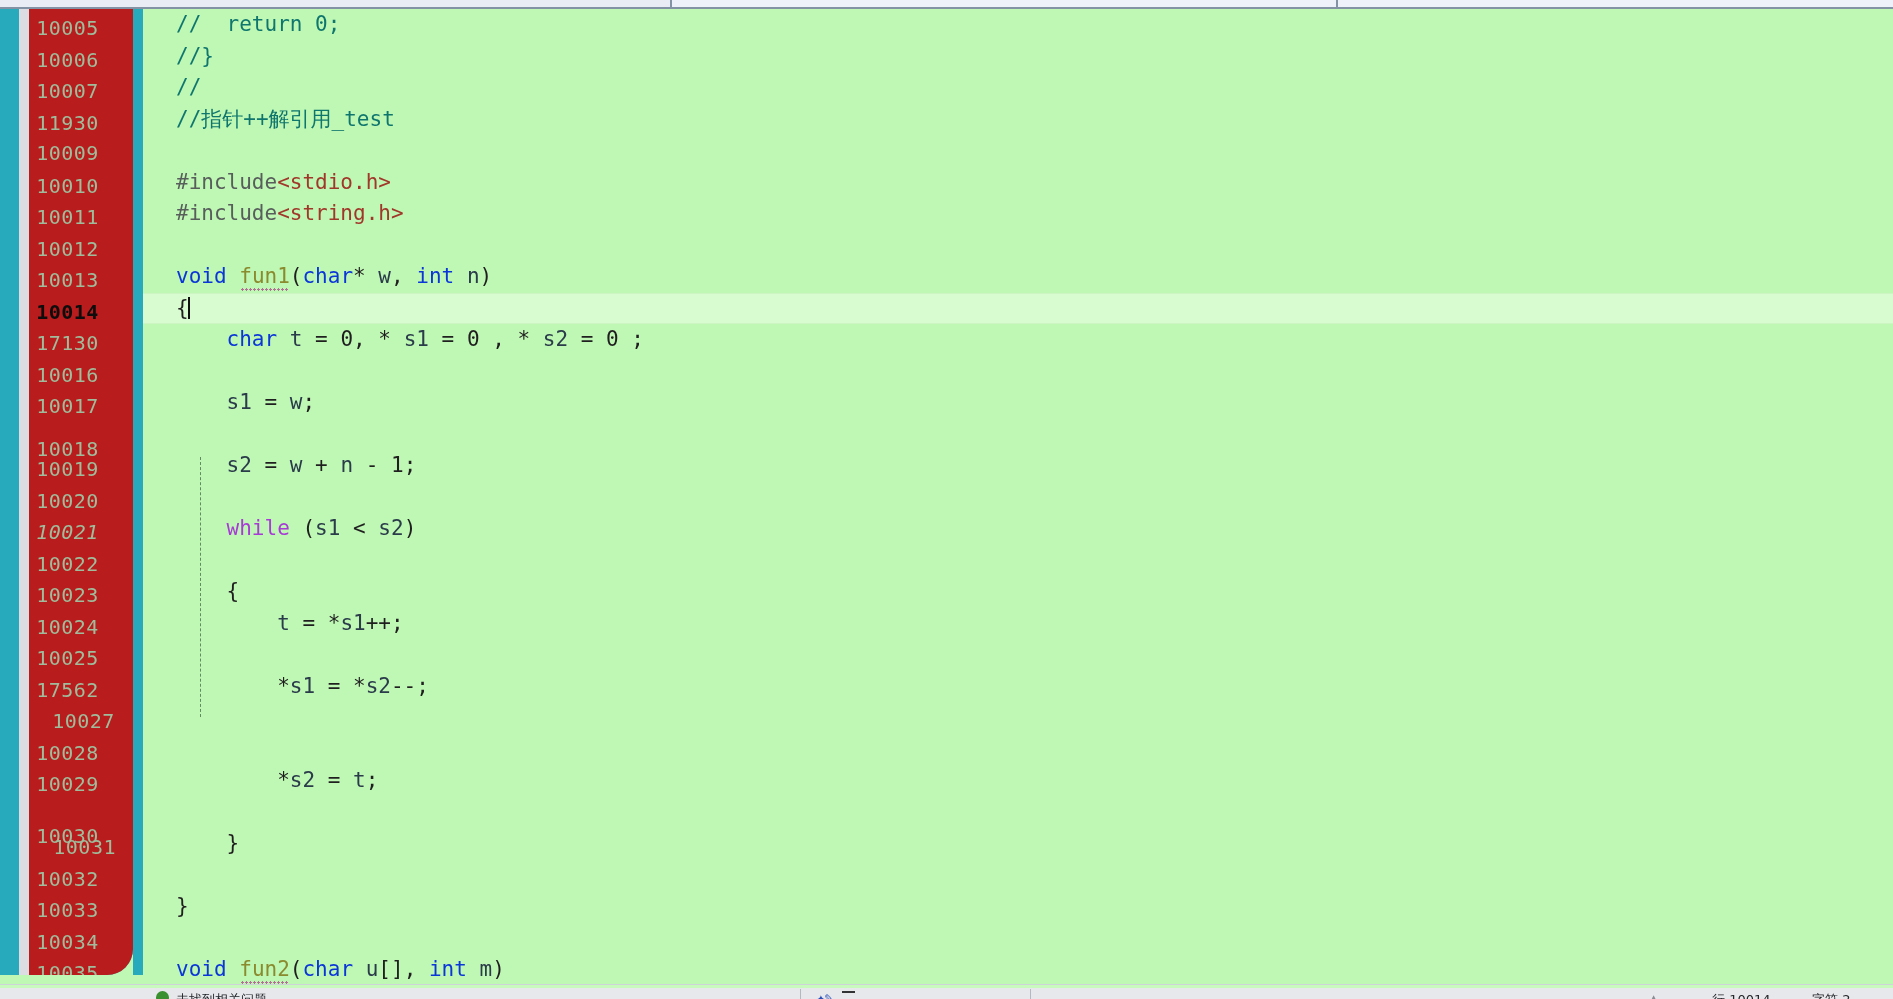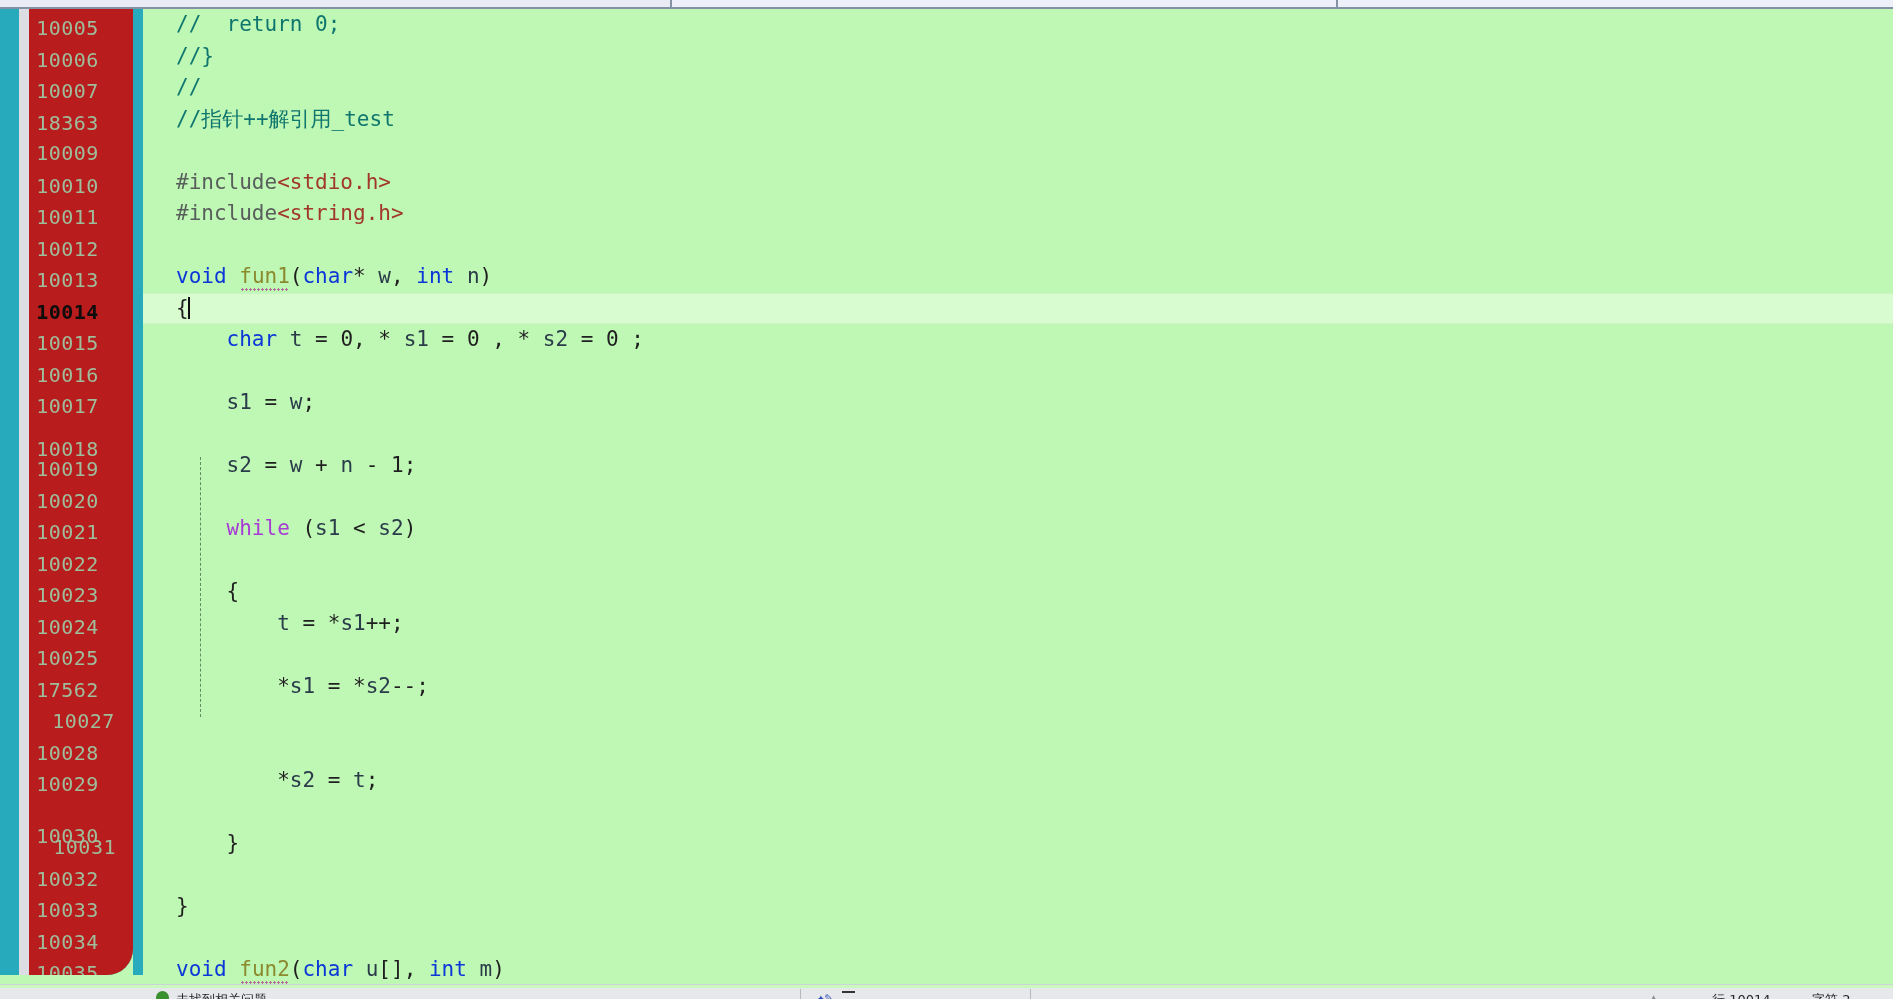--- a/index.html
+++ b/index.html
@@ -189,34 +189,34 @@
   <div class="guide" style="left:200px;height:260px;top:448px;"></div>
 
   <div id="code-area"><div class="code-line"><span class="t-comment">//  return 0;</span></div><div class="code-line"><span class="t-comment">//}</span></div><div class="code-line"><span class="t-comment">//</span></div><div class="code-line"><span class="t-comment">//指针++解引用_test</span></div><div class="code-line"></div><div class="code-line"><span class="t-pre">#include</span><span class="t-hdr">&lt;stdio.h&gt;</span></div><div class="code-line"><span class="t-pre">#include</span><span class="t-hdr">&lt;string.h&gt;</span></div><div class="code-line"></div><div class="code-line"><span class="t-kw">void</span><span class="t-op"> </span><span class="t-fn">fun1</span><span class="t-op">(</span><span class="t-kw">char</span><span class="t-op">* </span><span class="t-id">w</span><span class="t-op">, </span><span class="t-kw">int</span><span class="t-op"> </span><span class="t-id">n</span><span class="t-op">)</span></div><div class="code-line current"><span class="t-op">{</span><span class="caret"></span></div><div class="code-line"><span class="t-op">    </span><span class="t-kw">char</span><span class="t-op"> </span><span class="t-id">t</span><span class="t-op"> = </span><span class="t-num">0</span><span class="t-op">, * </span><span class="t-id">s1</span><span class="t-op"> = </span><span class="t-num">0</span><span class="t-op"> , * </span><span class="t-id">s2</span><span class="t-op"> = </span><span class="t-num">0</span><span class="t-op"> ;</span></div><div class="code-line"></div><div class="code-line"><span class="t-op">    </span><span class="t-id">s1</span><span class="t-op"> = </span><span class="t-id">w</span><span class="t-op">;</span></div><div class="code-line"></div><div class="code-line"><span class="t-op">    </span><span class="t-id">s2</span><span class="t-op"> = </span><span class="t-id">w</span><span class="t-op"> + </span><span class="t-id">n</span><span class="t-op"> - </span><span class="t-num">1</span><span class="t-op">;</span></div><div class="code-line"></div><div class="code-line"><span class="t-op">    </span><span class="t-ctrl">while</span><span class="t-op"> (</span><span class="t-id">s1</span><span class="t-op"> &lt; </span><span class="t-id">s2</span><span class="t-op">)</span></div><div class="code-line"></div><div class="code-line"><span class="t-op">    {</span></div><div class="code-line"><span class="t-op">        </span><span class="t-id">t</span><span class="t-op"> = *</span><span class="t-id">s1</span><span class="t-op">++;</span></div><div class="code-line"></div><div class="code-line"><span class="t-op">        *</span><span class="t-id">s1</span><span class="t-op"> = *</span><span class="t-id">s2</span><span class="t-op">--;</span></div><div class="code-line"></div><div class="code-line"></div><div class="code-line"><span class="t-op">        *</span><span class="t-id">s2</span><span class="t-op"> = </span><span class="t-id">t</span><span class="t-op">;</span></div><div class="code-line"></div><div class="code-line"><span class="t-op">    }</span></div><div class="code-line"></div><div class="code-line"><span class="t-op">}</span></div><div class="code-line"></div><div class="code-line"><span class="t-kw">void</span><span class="t-op"> </span><span class="t-fn">fun2</span><span class="t-op">(</span><span class="t-kw">char</span><span class="t-op"> </span><span class="t-id">u</span><span class="t-op">[], </span><span class="t-kw">int</span><span class="t-op"> </span><span class="t-id">m</span><span class="t-op">)</span></div></div>
 
   <div id="gutter-overlay">
     <div id="gutter-bar-top"></div>
     <div id="gutter-inner">
         <div class="gutter-num" style="top: 6px;">10005</div>
         <div class="gutter-num" style="top: 37.5px;">10006</div>
         <div class="gutter-num" style="top: 69px;">10007</div>
-        <div class="gutter-num" style="top: 100.5px;">18363</div>
+        <div class="gutter-num" style="top: 100.5px;">11930</div>
         <div class="gutter-num" style="top: 131px;">10009</div>
         <div class="gutter-num" style="top: 163.5px;">10010</div>
         <div class="gutter-num" style="top: 195px;">10011</div>
         <div class="gutter-num" style="top: 226.5px;">10012</div>
         <div class="gutter-num" style="top: 258px;">10013</div>
         <div class="gutter-num active" style="top: 289.5px;">10014</div>
-        <div class="gutter-num" style="top: 321px;">10015</div>
+        <div class="gutter-num" style="top: 321px;">17130</div>
         <div class="gutter-num" style="top: 352.5px;">10016</div>
         <div class="gutter-num" style="top: 384px;">10017</div>
         <div class="gutter-num" style="top: 427px;">10018</div>
         <div class="gutter-num" style="top: 447px;">10019</div>
         <div class="gutter-num" style="top: 478.5px;">10020</div>
-        <div class="gutter-num" style="top: 510px;">10021</div>
+        <div class="gutter-num" style="top: 510px; font-style: italic;">10021</div>
         <div class="gutter-num" style="top: 541.5px;">10022</div>
         <div class="gutter-num" style="top: 573px;">10023</div>
         <div class="gutter-num" style="top: 604.5px;">10024</div>
         <div class="gutter-num" style="top: 636px;">10025</div>
         <div class="gutter-num" style="top: 667.5px;">17562</div>
         <div class="gutter-num" style="top: 699px; padding-left: 32px;">10027</div>
         <div class="gutter-num" style="top: 730.5px;">10028</div>
         <div class="gutter-num" style="top: 762px;">10029</div>
         <div class="gutter-num" style="top: 814px;">10030</div>
         <div class="gutter-num" style="top: 825px; text-align: right;">10031</div>

